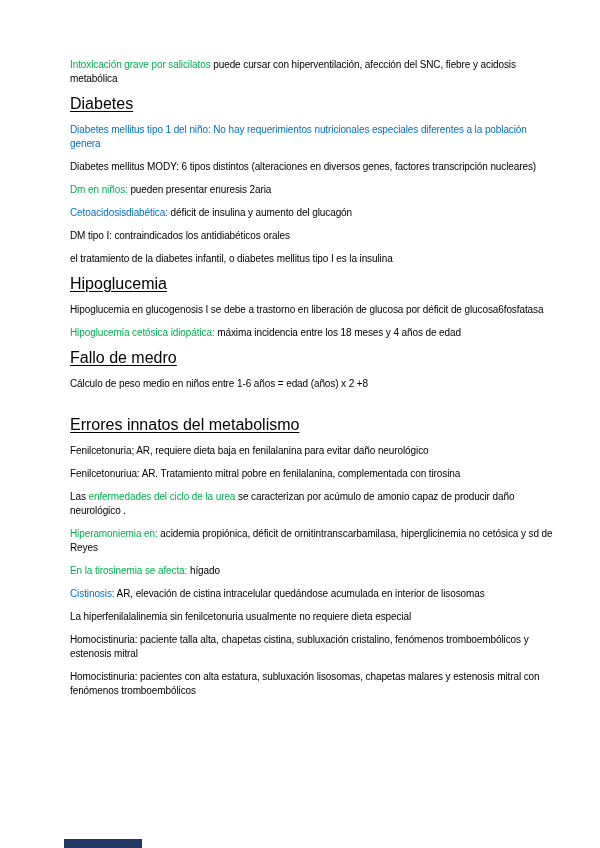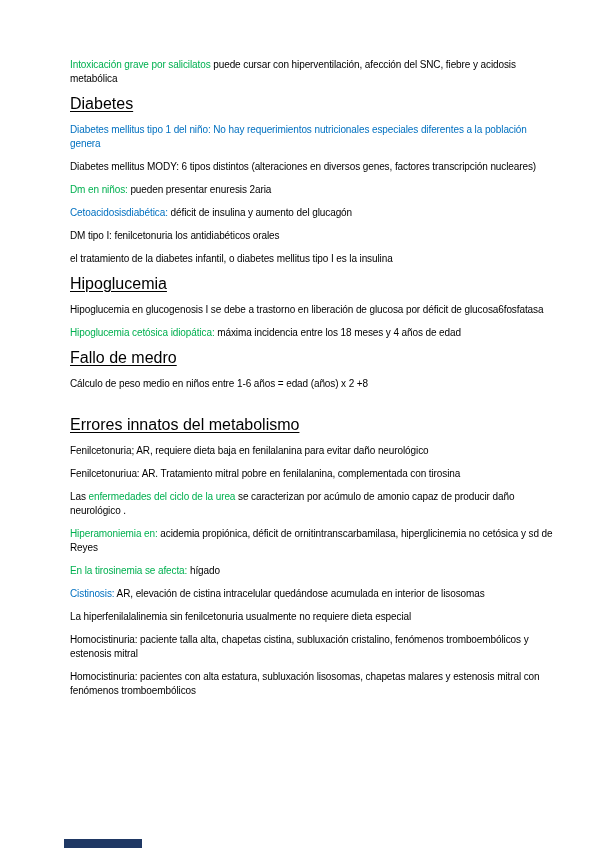--- a/index.html
+++ b/index.html
@@ -64,21 +64,21 @@
 
   <p class="para">
     <span class="line"><span class="green">Dm en niños:</span><span> pueden presentar enuresis 2aria</span></span>
   </p>
 
   <p class="para">
     <span class="line"><span class="blue">Cetoacidosisdiabética:</span><span> déficit de insulina y aumento del glucagón</span></span>
   </p>
 
   <p class="para">
-    <span class="line"><span>DM tipo I: fenilcetonuria los antidiabéticos orales</span></span>
+    <span class="line"><span>DM tipo I: contraindicados los antidiabéticos orales</span></span>
   </p>
 
   <p class="para">
     <span class="line"><span>el tratamiento de la diabetes infantil, o diabetes mellitus tipo I es la insulina</span></span>
   </p>
 
   <h2 class="heading">Hipoglucemia</h2>
 
   <p class="para">
     <span class="line"><span>Hipoglucemia en glucogenosis I se debe a trastorno en liberación de glucosa por déficit de glucosa6fosfatasa</span></span>

